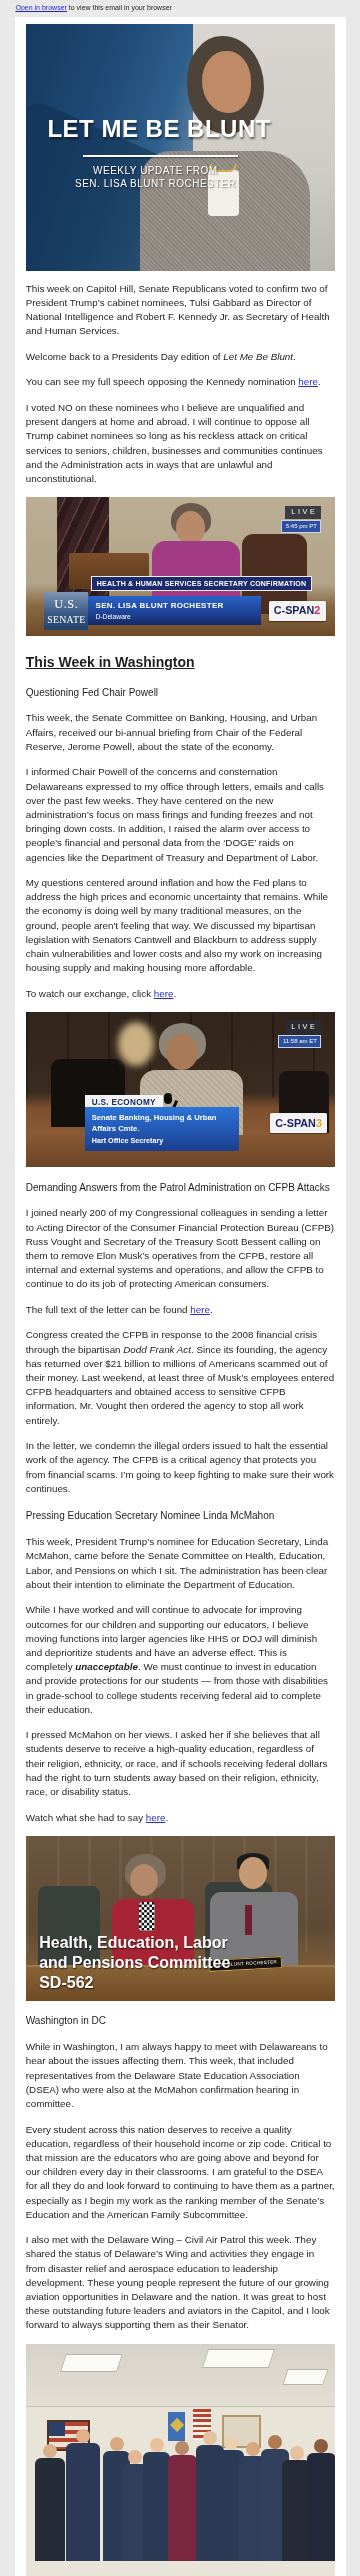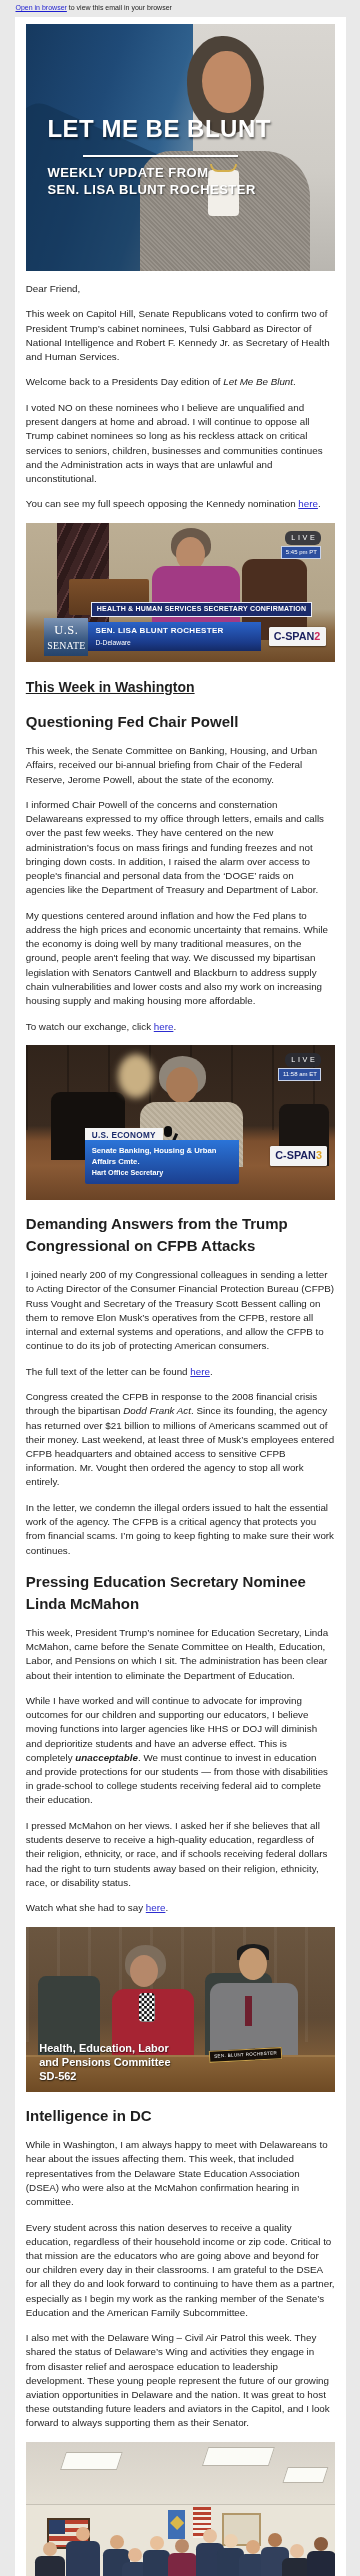--- a/index.html
+++ b/index.html
@@ -10,52 +10,52 @@
     color:#1f1f1f; font-size:9.8px; line-height:1.45;
   }
   
   .topbar { padding:3.1px 0 4.1px 15.5px; font-size:7px; color:#222; }
   .topbar a { color:#1f1fd0; text-decoration:underline; }
   
   .container { width:331px; margin:0 auto; background:#ffffff; padding:6.2px 10.8px 17.5px 10.8px; }
   .content p { margin:11.3px 0; }
   a.inline { color:#2c2cd0; text-decoration:underline; }
   h2.section { font-size:14px; font-weight:bold; text-decoration:underline; margin:15.5px 0 3.1px 0; }
-  h3.sub { font-size:15px; font-weight:bold; margin:13.4px 0 2.1px 0; }
+  h3.sub { font-size:10px; font-weight:normal; margin:13.4px 0 2.1px 0; }
   .em-strong { font-weight:bold; font-style:italic; }
   
   .hero { position:relative; width:309px; height:247px; overflow:hidden;
     background:linear-gradient(108deg,#16395f 0%,#1f4a77 26%,#2f608d 44%,#7694ab 60%,#bfc3c5 74%,#d2cfcc 100%); }
   .hero-shadow { position:absolute; left:-16%; bottom:-30%; width:75%; height:85%;
     background:#10304f; opacity:.55; transform:rotate(24deg); border-radius:20.6px; }
   .hero-photo { position:absolute; right:0; top:0; width:46%; height:100%;
     background:linear-gradient(180deg,#d9d6d1 0%,#cfccc6 60%,#b9b6b0 100%); }
   .hero-hair { position:absolute; right:23%; top:5%; width:77px; height:98px; background:#4d4339; border-radius:46% 54% 48% 52%; }
   .hero-face { position:absolute; right:27%; top:11%; width:49px; height:62px; background:#c08a66; border-radius:50% 50% 46% 54%; }
   .hero-blazer { position:absolute; right:8%; bottom:-4%; width:170px; height:129px;
     background:repeating-linear-gradient(45deg,#9a948c 0 1.5px,#8a847c 1.5px 3.1px); border-radius:31px 46px 0 0; }
   .hero-shirt { position:absolute; right:31%; bottom:22%; width:31px; height:46px; background:#f2efe9; border-radius:4.1px; }
   .hero-necklace { position:absolute; right:31.5%; bottom:40%; width:27px; height:8.2px; border:2.6px solid #d4af4e; border-top:none; border-radius:0 0 20.6px 20.6px; }
   .hero-text { position:absolute; left:21.6px; top:88px; z-index:3; color:#fff; }
   .hero-title { font-size:24px; font-weight:bold; letter-spacing:0.5px; text-shadow:1px 1.5px 2.1px rgba(0,0,0,.5); white-space:nowrap; }
   .hero-line { width:155px; height:2.1px; background:#fff; margin:8.2px 0 7.2px 36px; box-shadow:0.5px 1px 1.5px rgba(0,0,0,.4); }
-  .hero-sub { font-size:13px; font-weight:bold; width:216px; letter-spacing:0.5px; text-shadow:1px 1px 1.5px rgba(0,0,0,.5); line-height:1.35; }
+  .hero-sub { font-size:10px; font-weight:normal; text-align:center; width:216px; letter-spacing:0.5px; text-shadow:1px 1px 1.5px rgba(0,0,0,.5); line-height:1.35; }
   
   .video { position:relative; width:309px; overflow:hidden; margin:3.1px 0 5.2px 0; cursor:pointer; }
   .v1 { height:139px; background:linear-gradient(180deg,#bcae94 0%,#b2a489 62%,#8a6a44 78%,#6e4a28 100%); }
   .v1-marble { position:absolute; left:10%; top:0; width:17%; height:72%;
     background:repeating-linear-gradient(115deg,#3d2424 0 7.2px,#5b3a3a 7.2px 8.8px,#2e1a1a 8.8px 15.5px); }
   .v1-desk { position:absolute; left:14%; top:40%; width:26%; height:26%; background:linear-gradient(180deg,#7c4f2a,#5d3a1e); border-radius:2.1px; }
   .v1-chair { position:absolute; right:9%; top:26%; width:21%; height:58%; background:#4b2e1f; border-radius:11.3px 11.3px 0 0; }
   .head { border-radius:50%; position:absolute; }
   .v1-hair { left:47%; top:4%; width:40px; height:33px; background:#6a594a; border-radius:50% 50% 42% 42%; }
   .v1-face { left:48.6%; top:10%; width:29px; height:34px; background:#b98a69; }
   .v1-suit { position:absolute; left:41%; top:31%; width:88px; height:52%; background:#a23a84; border-radius:13.4px 13.4px 0 0; }
   .live-badge { position:absolute; top:8.2px; right:13.4px; background:rgba(42,44,52,.88); color:#fff;
-    font-size:7.2px; letter-spacing:2.6px; padding:1.5px 4.1px 1.5px 6.7px;border-radius:6px; }
+    font-size:7.2px; letter-spacing:2.6px; padding:1.5px 4.1px 1.5px 6.7px; }
   .live-time { position:absolute; top:23px; right:13.4px; background:#2d4f9e; color:#fff; font-size:6px; padding:1px 3.6px; border:0.5px solid #c9d4ea; }
   .chyron-top { position:absolute; left:21%; bottom:45px; background:#1b2b6b; border:0.5px solid #eceef8;
     color:#fff; font-size:7px; font-weight:bold; padding:1.5px 5.2px; letter-spacing:0.2px; white-space:nowrap; }
   .senate-box { position:absolute; left:6%; bottom:6.2px; width:44px; height:38px;
     background:linear-gradient(180deg,#7d95b5 0%,#3d5c85 55%,#24436b 100%); color:#fff; text-align:center;
     font-family:"Liberation Serif", serif; padding-top:4.1px; }
   .senate-us { font-size:12.4px; letter-spacing:0.5px; }
   .senate-sen { font-size:9.8px; letter-spacing:0.3px; margin-top:-1px; }
   .name-bar { position:absolute; left:calc(6% + 44px); bottom:11.3px; width:56%; height:29px;
     background:linear-gradient(180deg,#2a63c8 0%,#1b3c8c 70%,#142a66 100%); color:#fff; padding:3.6px 0 0 7.2px; }
@@ -93,21 +93,21 @@
     background:linear-gradient(180deg,#8a6438 0%,#6e4a24 100%); border-top:2.1px solid #9c7748; }
   .help-red-jacket { position:absolute; left:28%; top:38%; width:82px; height:44%; background:#a62433; border-radius:12.4px 12.4px 0 0; }
   .help-hair { position:absolute; left:32%; top:11%; width:41px; height:36px; background:#7d6d5c; border-radius:50% 50% 42% 42%; }
   .help-face { position:absolute; left:33.8%; top:17%; width:28px; height:32px; background:#b5886a; border-radius:50%; }
   .help-scarf { position:absolute; left:36.5%; top:40%; width:16.5px; height:29px;
     background:repeating-conic-gradient(#111 0% 25%, #fff 0% 50%) 0 0/5.2px 5.2px; border-radius:4.1px; }
   .help-man-suit { position:absolute; right:12%; top:34%; width:88px; height:50%; background:#7b7b7d; border-radius:11.3px 11.3px 0 0; }
   .help-man-face { position:absolute; right:22%; top:13%; width:28px; height:32px; background:#c59a72; border-radius:50%; }
   .help-man-hair { position:absolute; right:21.4%; top:10.5%; width:32px; height:15.5px; background:#1c1c1c; border-radius:50% 50% 0 0; }
   .help-tie { position:absolute; right:26.8%; top:42%; width:7.2px; height:30px; background:#6e1f2e; }
-  .help-cap-text { position:absolute; left:13.4px; bottom:8.2px; color:#fff; font-size:11px; font-weight:bold;
+  .help-cap-text { position:absolute; left:13.4px; bottom:8.2px; color:#fff; font-size:16px; font-weight:bold;
     line-height:1.25; text-shadow:0.5px 1px 1.5px rgba(0,0,0,.7); }
   .nameplate { position:absolute; right:17%; bottom:19%; background:#17100a; border:1px solid #caa24e;
     color:#fff; font-size:4.6px; letter-spacing:0.3px; padding:1.5px 4.1px; transform:rotate(-3deg); }
   
   .pp { position:absolute; border-radius:6.2px 6.2px 0 0; }
   .pp u { position:absolute; top:-14px; left:50%; transform:translateX(-50%); width:14px; height:14px; border-radius:50%; display:block; }
   .ph-cap { height:252px; background:#e9e4d8; }
   .cap-ceiling { position:absolute; top:0; left:0; width:100%; height:25%;
     background:linear-gradient(180deg,#d7d2c9,#e4dfd4); border-bottom:1px solid #c6c1b6; }
   .cap-light { position:absolute; background:#fbfbf6; border:1.5px solid #b9b4a9; transform:skewX(-18deg); }
@@ -141,25 +141,24 @@
       <div class="hero-text">
         <div class="hero-title">LET ME BE BLUNT</div>
         <div class="hero-line"></div>
         <div class="hero-sub">
           <div>WEEKLY UPDATE FROM</div>
           <div>SEN. LISA BLUNT ROCHESTER</div>
         </div>
       </div>
     </div>
 
-    <p>Dear Friend,</p>
     <p>This week on Capitol Hill, Senate Republicans voted to confirm two of President Trump’s cabinet nominees, Tulsi Gabbard as Director of National Intelligence and Robert F. Kennedy Jr. as Secretary of Health and Human Services.</p>
     <p><span>Welcome back to a Presidents Day edition of </span><em>Let Me Be Blunt</em><span>.</span></p>
+    <p><span>You can see my full speech opposing the Kennedy nomination </span><a href="#" class="inline">here</a><span>.</span></p>
     <p>I voted NO on these nominees who I believe are unqualified and present dangers at home and abroad. I will continue to oppose all Trump cabinet nominees so long as his reckless attack on critical services to seniors, children, businesses and communities continues and the Administration acts in ways that are unlawful and unconstitutional.</p>
-    <p><span>You can see my full speech opposing the Kennedy nomination </span><a href="#" class="inline">here</a><span>.</span></p>
 
     <div class="video v1">
       <div class="v1-marble"></div>
       <div class="v1-desk"></div>
       <div class="v1-chair"></div>
       <div class="head v1-hair"></div>
       <div class="head v1-face"></div>
       <div class="v1-suit"></div>
       <div class="live-badge">LIVE</div>
       <div class="live-time">5:45 pm PT</div>
@@ -195,21 +194,21 @@
       <div class="live-badge">LIVE</div>
       <div class="live-time">11:58 am ET</div>
       <div class="topic-box">U.S. ECONOMY</div>
       <div class="info-bar">
         <div class="info-l1">Senate Banking, Housing &amp; Urban Affairs Cmte.</div>
         <div class="info-l2">Hart Office Secretary</div>
       </div>
       <div class="cspan-box v2pos"><span>C-SPAN</span><span class="cspan-n3">3</span></div>
     </div>
 
-    <h3 class="sub">Demanding Answers from the Trump Congressional on CFPB Attacks</h3>
+    <h3 class="sub">Demanding Answers from the Patrol Administration on CFPB Attacks</h3>
     <p>I joined nearly 200 of my Congressional colleagues in sending a letter to Acting Director of the Consumer Financial Protection Bureau (CFPB) Russ Vought and Secretary of the Treasury Scott Bessent calling on them to remove Elon Musk’s operatives from the CFPB, restore all internal and external systems and operations, and allow the CFPB to continue to do its job of protecting American consumers.</p>
     <p><span>The full text of the letter can be found </span><a href="#" class="inline">here</a><span>.</span></p>
     <p><span>Congress created the CFPB in response to the 2008 financial crisis through the bipartisan </span><em>Dodd Frank Act</em><span>. Since its founding, the agency has returned over $21 billion to millions of Americans scammed out of their money. Last weekend, at least three of Musk’s employees entered CFPB headquarters and obtained access to sensitive CFPB information. Mr. Vought then ordered the agency to stop all work entirely.</span></p>
     <p>In the letter, we condemn the illegal orders issued to halt the essential work of the agency. The CFPB is a critical agency that protects you from financial scams. I’m going to keep fighting to make sure their work continues.</p>
 
     <h3 class="sub">Pressing Education Secretary Nominee Linda McMahon</h3>
     <p>This week, President Trump’s nominee for Education Secretary, Linda McMahon, came before the Senate Committee on Health, Education, Labor, and Pensions on which I sit. The administration has been clear about their intention to eliminate the Department of Education.</p>
     <p><span>While I have worked and will continue to advocate for improving outcomes for our children and supporting our educators, I believe moving functions into larger agencies like HHS or DOJ will diminish and deprioritize students and have an adverse effect. This is completely </span><span class="em-strong">unacceptable</span><span>. We must continue to invest in education and provide protections for our students — from those with disabilities in grade-school to college students receiving federal aid to complete their education.</span></p>
     <p>I pressed McMahon on her views. I asked her if she believes that all students deserve to receive a high-quality education, regardless of their religion, ethnicity, or race, and if schools receiving federal dollars had the right to turn students away based on their religion, ethnicity, race, or disability status.</p>
     <p><span>Watch what she had to say </span><a href="#" class="inline">here</a><span>.</span></p>
@@ -228,21 +227,21 @@
       <div class="help-tie"></div>
       <div class="help-desk"></div>
       <div class="nameplate">SEN. BLUNT ROCHESTER</div>
       <div class="help-cap-text">
         <div>Health, Education, Labor</div>
         <div>and Pensions Committee</div>
         <div>SD-562</div>
       </div>
     </div>
 
-    <h3 class="sub">Intelligence in DC</h3>
+    <h3 class="sub">Washington in DC</h3>
     <p>While in Washington, I am always happy to meet with Delawareans to hear about the issues affecting them. This week, that included representatives from the Delaware State Education Association (DSEA) who were also at the McMahon confirmation hearing in committee.</p>
     <p>Every student across this nation deserves to receive a quality education, regardless of their household income or zip code. Critical to that mission are the educators who are going above and beyond for our children every day in their classrooms. I am grateful to the DSEA for all they do and look forward to continuing to have them as a partner, especially as I begin my work as the ranking member of the Senate’s Education and the American Family Subcommittee.</p>
     <p>I also met with the Delaware Wing – Civil Air Patrol this week. They shared the status of Delaware’s Wing and activities they engage in from disaster relief and aerospace education to leadership development. These young people represent the future of our growing aviation opportunities in Delaware and the nation. It was great to host these outstanding future leaders and aviators in the Capitol, and I look forward to always supporting them as their Senator.</p>
 
     <div class="photo ph-cap">
       <div class="cap-ceiling"></div>
       <div class="cap-light" style="left:12%;top:4%;width:57px;height:17.5px;"></div>
       <div class="cap-light" style="left:58%;top:2%;width:67px;height:18.5px;"></div>
       <div class="cap-light" style="left:84%;top:10%;width:41px;height:15.5px;"></div>
       <div class="cap-flagart">

